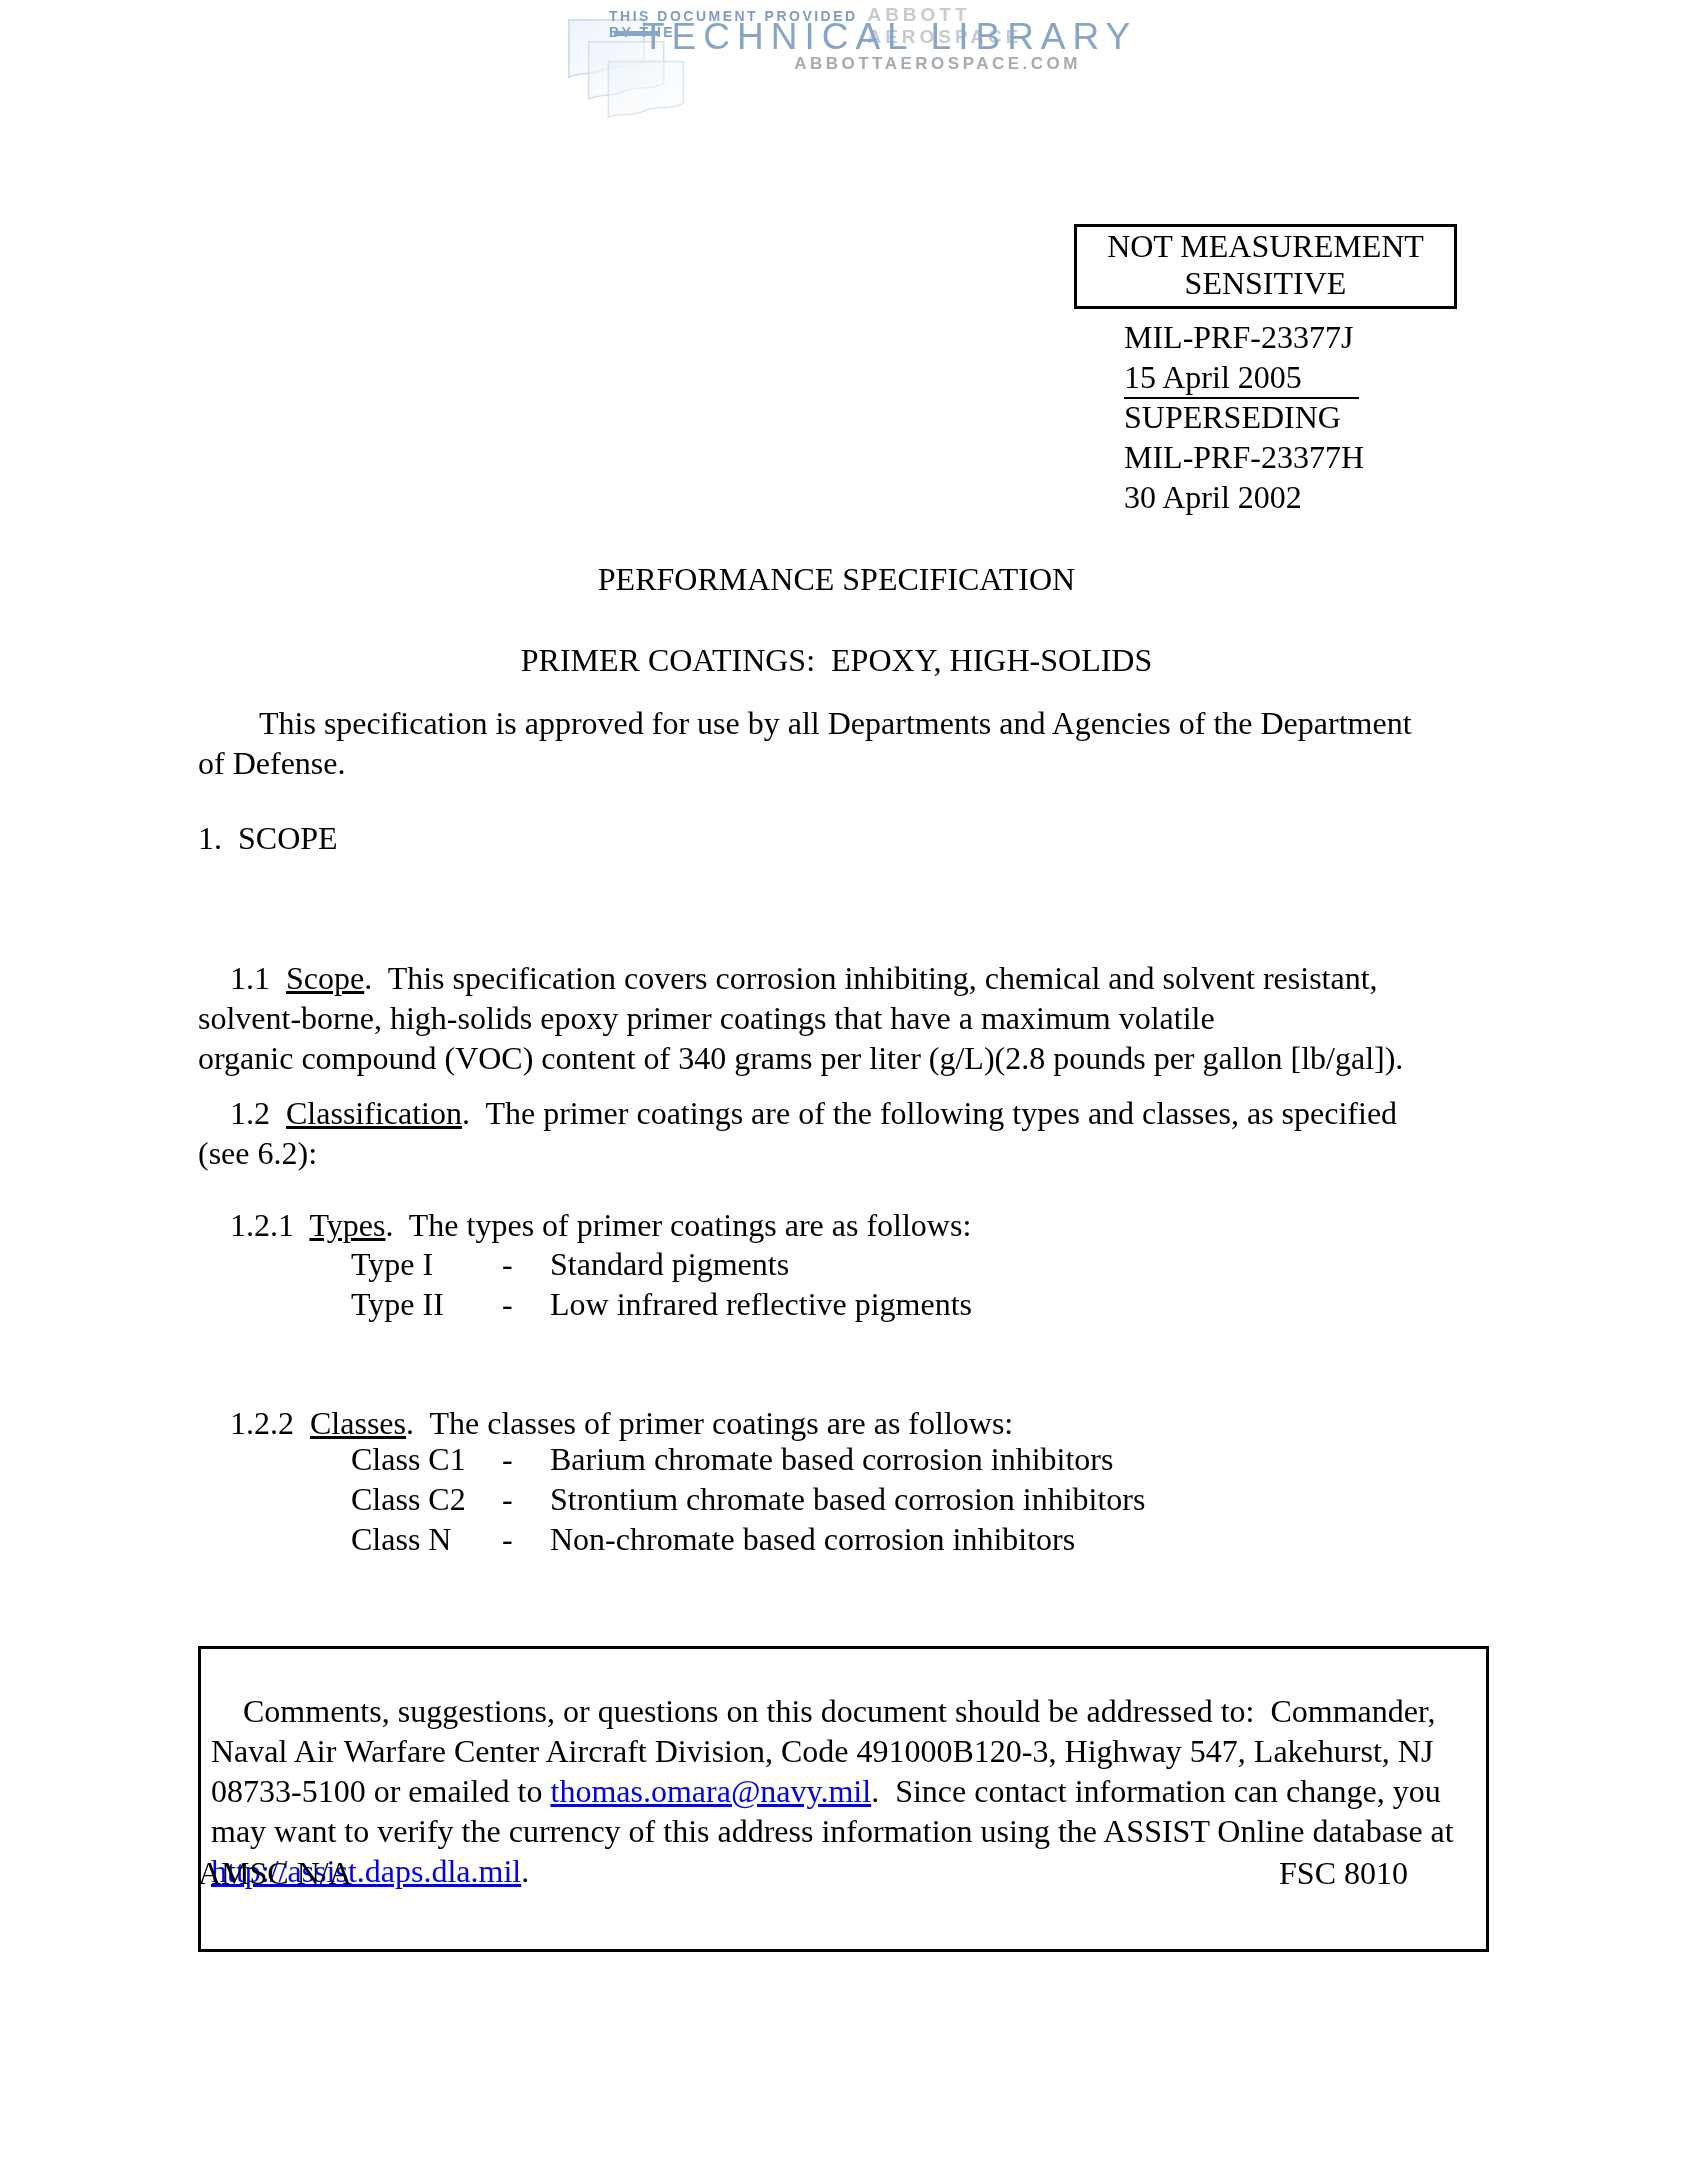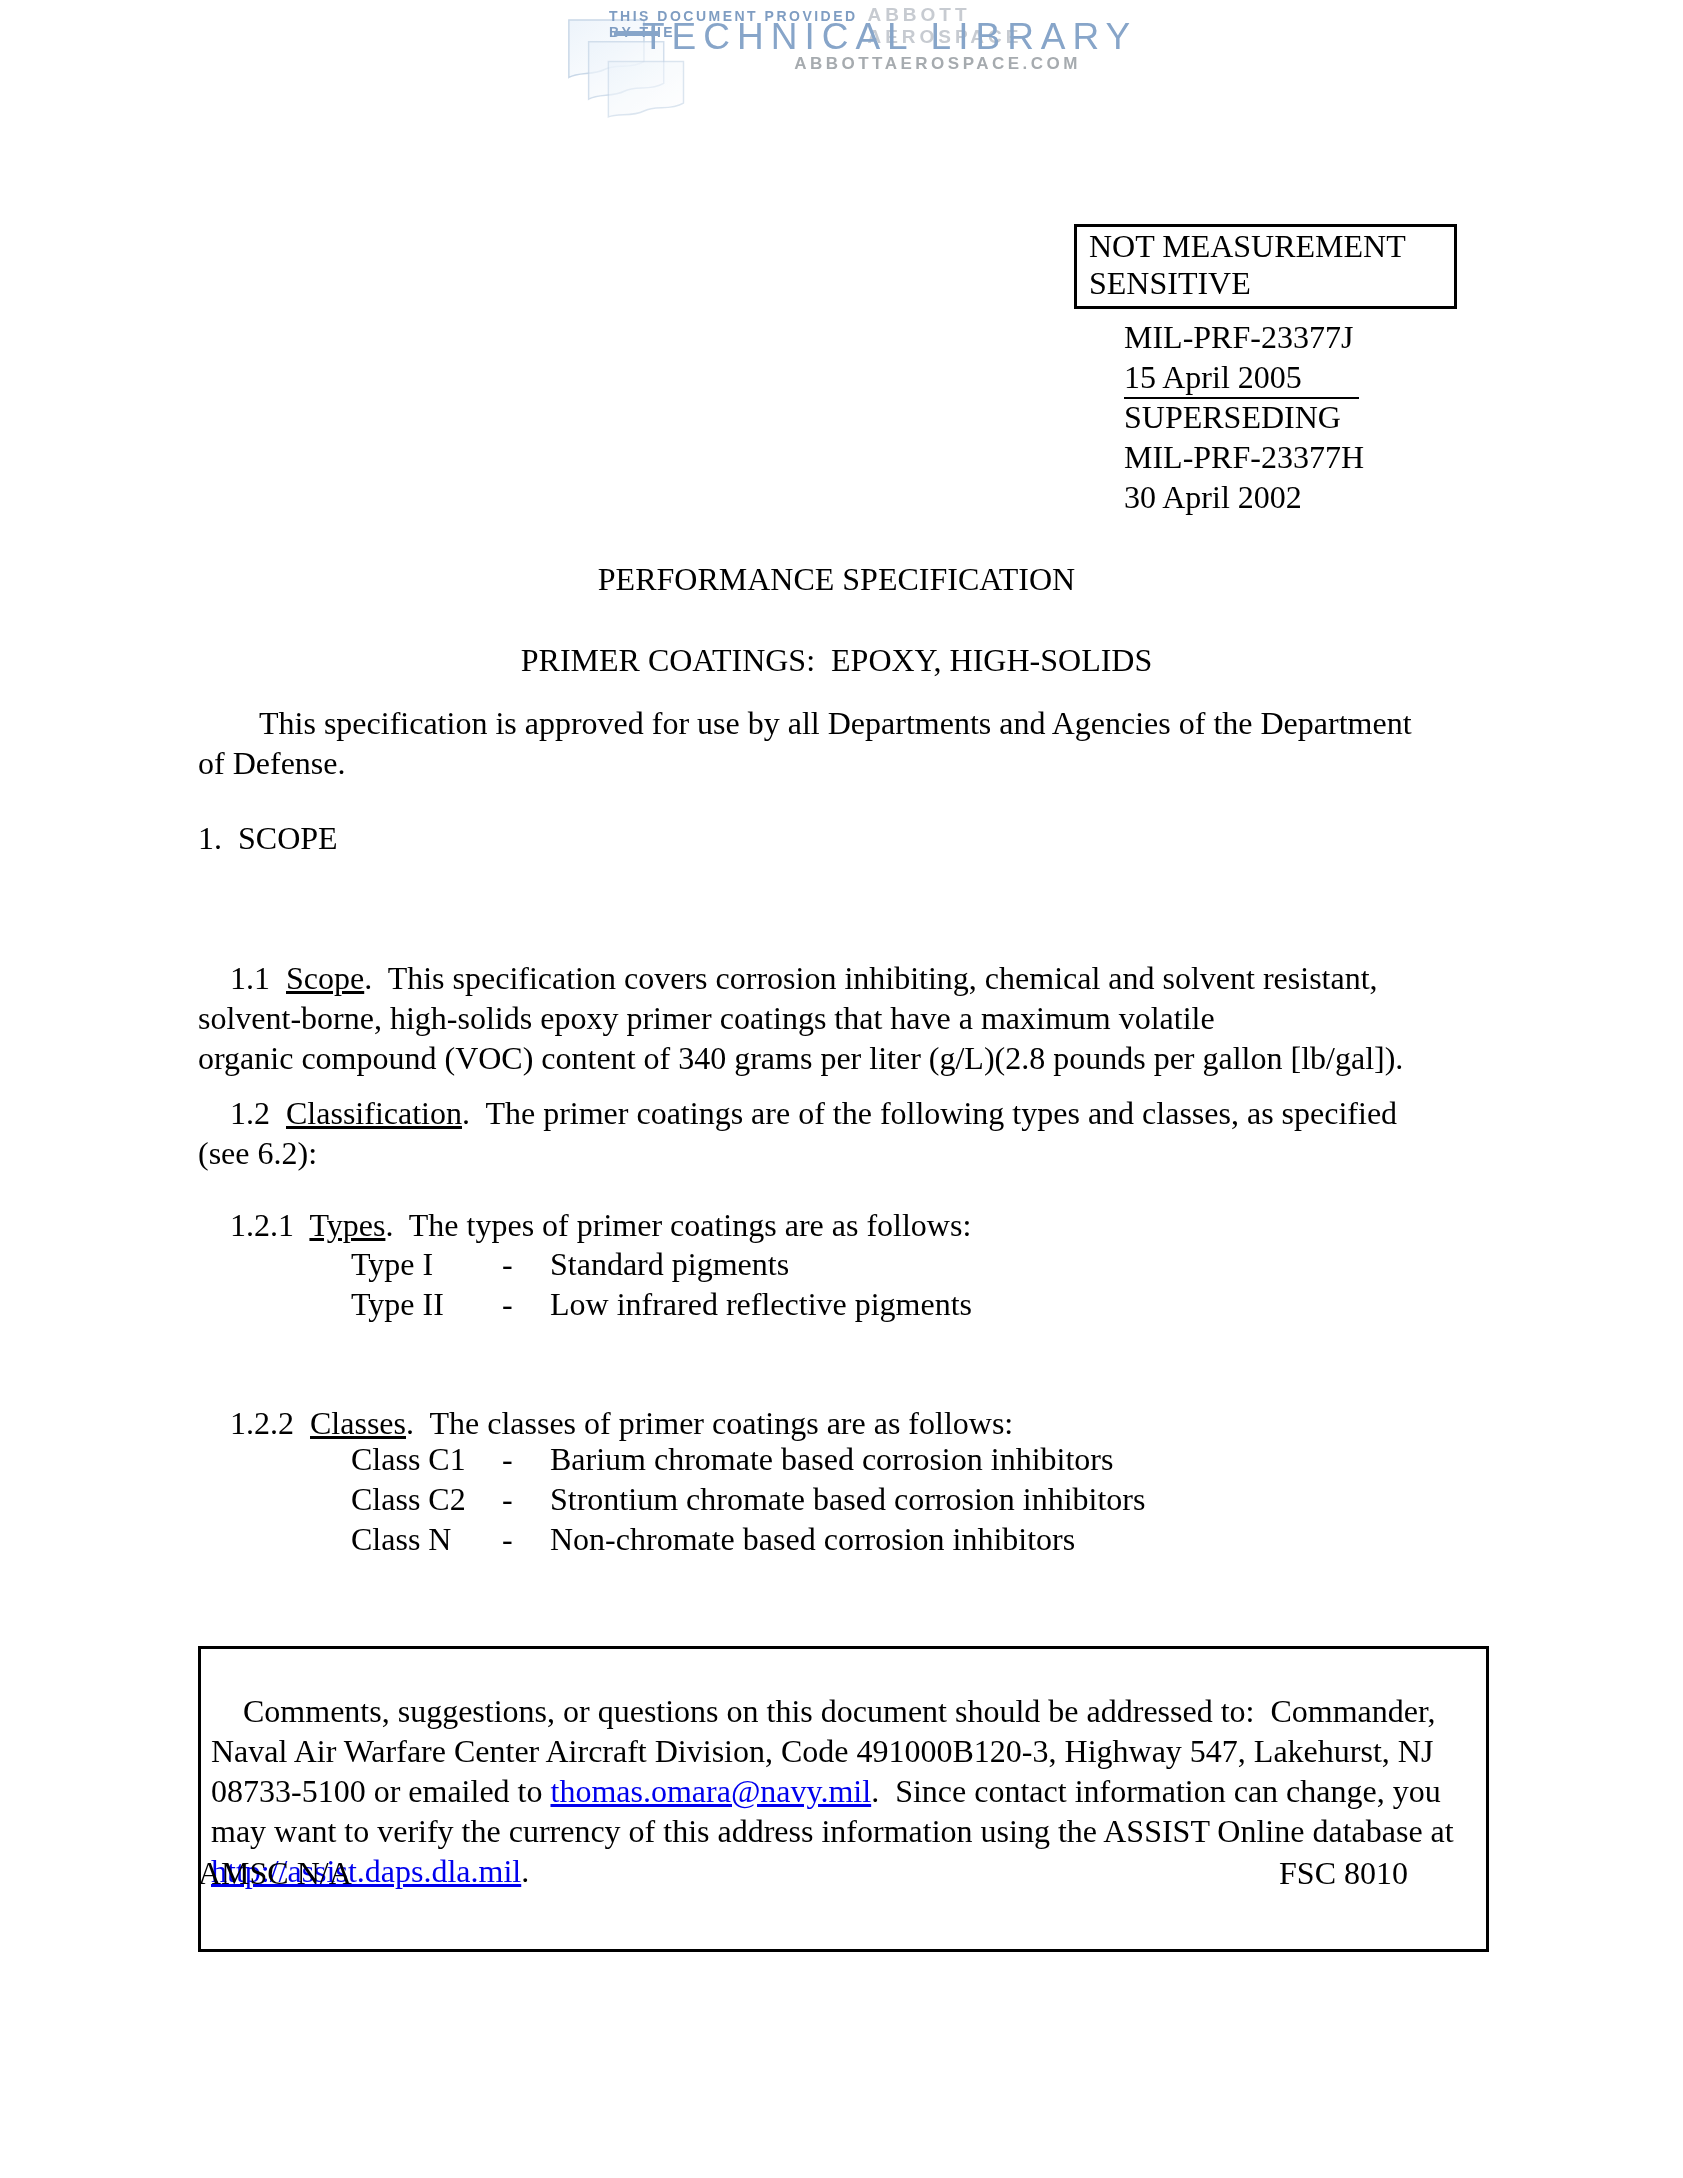--- a/index.html
+++ b/index.html
@@ -42,21 +42,21 @@
     position:absolute;left:792px;top:54px;width:289px;text-align:right;
     font-family:"Liberation Sans", sans-serif;
     font-size:17px;letter-spacing:3.5px;color:var(--lgray);font-weight:bold;
   }
   .logo-icon{position:absolute;left:557px;top:18px;}
 
   
   .nms-box{
     position:absolute;left:1074px;top:224px;width:383px;
     box-sizing:border-box;border:3px solid #000;
-    line-height:37px;padding:1px 12px 4px;
+    text-align:center;line-height:37px;padding:1px 2px 4px;
   }
 
   
   .docid{position:absolute;left:1124px;top:317px;line-height:40px;}
   .docid div{height:40px;}
   .dateline{display:inline-block;border-bottom:2px solid #000;padding-right:57px;}
 
   
   .title{position:absolute;left:0;width:1673px;text-align:center;}
 

